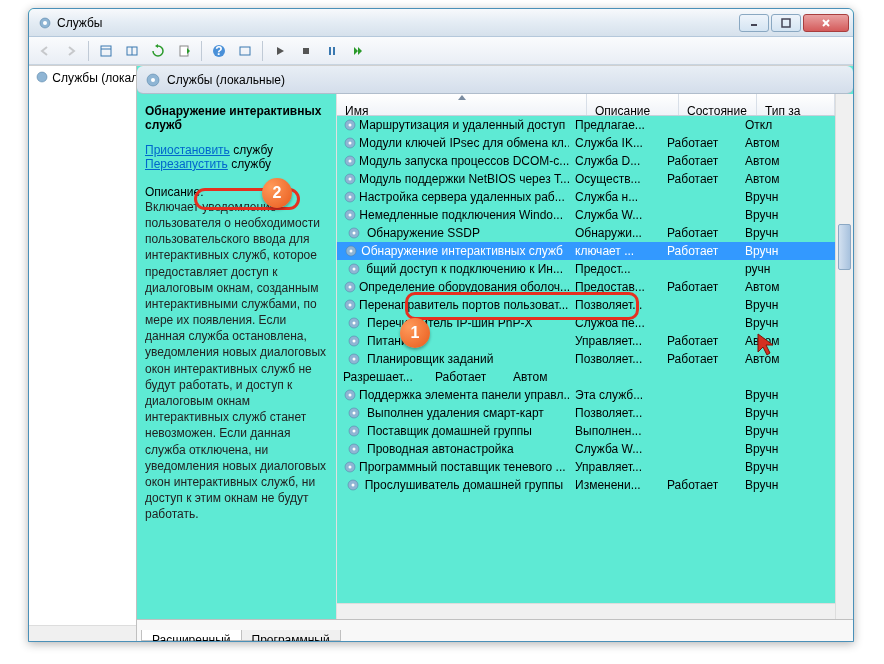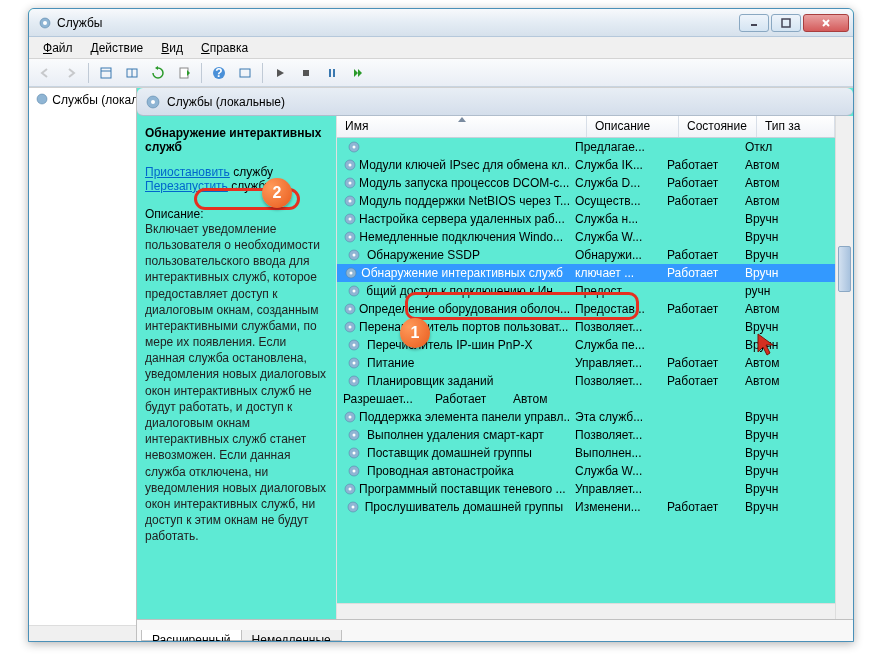--- a/index.html
+++ b/index.html
@@ -27,21 +27,21 @@
 .right-pane { flex: 1; display: flex; flex-direction: column; }
 .right-header { height: 28px; background: linear-gradient(to bottom, #e8eef5, #d4deeb); border-bottom: 1px solid #b0bdcc; display: flex; align-items: center; padding: 0 8px; gap: 6px; border-radius: 6px; }
 .main-area { flex: 1; display: flex; overflow: hidden; }
 .desc-pane { width: 200px; padding: 10px 8px; border-right: 1px solid #e0e0e0; overflow: hidden; }
 .desc-title { font-weight: bold; margin-bottom: 10px; line-height: 1.2; }
 .desc-links { margin-bottom: 14px; }
 .desc-link { color: #0066cc; text-decoration: underline; cursor: pointer; display: inline; }
 .desc-text { line-height: 1.35; color: #222; }
 .list-pane { flex: 1; display: flex; flex-direction: column; position: relative; }
 .col-headers { height: 22px; background: linear-gradient(to bottom, #fff, #f0f3f8); border-bottom: 1px solid #c8d0da; display: flex; }
-.col-h { padding: 3px 8px; border-right: 1px solid #d8dfe8; cursor: pointer; overflow: hidden; white-space: nowrap; }
+.col-h { padding: 10px 8px; border-right: 1px solid #d8dfe8; cursor: pointer; overflow: hidden; white-space: nowrap; }
 .col-h.sorted { position: relative; }
 .col-h.sorted::after { content:''; position:absolute; top:1px; left:50%; margin-left:-4px; border-left:4px solid transparent; border-right:4px solid transparent; border-bottom:5px solid #7a8ba0; }
 .rows { flex:1; overflow:hidden; }
 .row { height: 18px; display: flex; align-items: center; cursor: pointer; }
 .row.selected { background: #3399ff; color: #fff; }
 .row .c-icon { width: 22px; display:flex; justify-content:center; }
 .cell { padding: 0 6px; white-space: nowrap; overflow: hidden; text-overflow: ellipsis; }
 .row .c-name { flex: 0 0 232px; display:flex; align-items:center; gap:2px; }
 .row .c-desc { flex: 0 0 92px; }
 .row .c-state { flex: 0 0 78px; }
@@ -86,26 +86,20 @@
         </div>
       <div class="win-btn close">
           <svg width="10" height="10">
             <line x1="2" y1="2" x2="8" y2="8" stroke-width="2"></line>
             <line x1="8" y1="2" x2="2" y2="8" stroke-width="2"></line>
           </svg>
         </div>
     </div>
   </div>
 
-  <div class="menubar">
-    <span class="menu-item"><u>Ф</u><span></span>айл</span>
-    <span class="menu-item"><u>Д</u>ействие</span>
-    <span class="menu-item"><u>В</u>ид</span>
-    <span class="menu-item"><u>С</u>правка</span>
-  </div>
 
   <div class="toolbar">
     <div class="tool-btn disabled">
         <svg width="14" height="14">
           <path d="M9 3 L4 7 L9 11" fill="none" stroke="#888" stroke-width="2"></path>
         </svg>
       </div>
     <div class="tool-btn disabled">
         <svg width="14" height="14">
           <path d="M5 3 L10 7 L5 11" fill="none" stroke="#888" stroke-width="2"></path>
@@ -213,20 +207,21 @@
           </div>
           <div class="rows" id="rows">
               <div class="row">
                 <span class="cell c-name">
                   <span class="c-icon">
                     <svg width="14" height="14">
                       <circle class="gear-svg" cx="7" cy="7" r="5"></circle>
                       <circle cx="7" cy="7" r="1.5" fill="#fff"></circle>
                     </svg>
                   </span>
+                  <span>Маршрутизация и удаленный доступ</span>
                 </span>
                 <span class="cell c-desc">Предлагае...</span>
                 <span class="cell c-state"></span>
                 <span class="cell c-type">Откл</span>
               </div>
               <div class="row">
                 <span class="cell c-name">
                   <span class="c-icon">
                     <svg width="14" height="14">
                       <circle class="gear-svg" cx="7" cy="7" r="5"></circle>
@@ -500,21 +495,21 @@
           <div class="list-hscroll"></div>
         </div>
 
         <div class="scrollbar-v">
             <div class="thumb"></div>
           </div>
       </div>
 
       <div class="tabs">
         <div class="tab active">Расширенный</div>
-        <div class="tab">Немедленные</div>
+        <div class="tab">Программный</div>
       </div>
     </div>
   </div>
 </div>
 
 <div class="annot ring1"></div>
 <div class="annot ring2"></div>
 <div class="badge badge1">1</div>
 <div class="badge badge2">2</div>
 <div class="cursor-annot">

